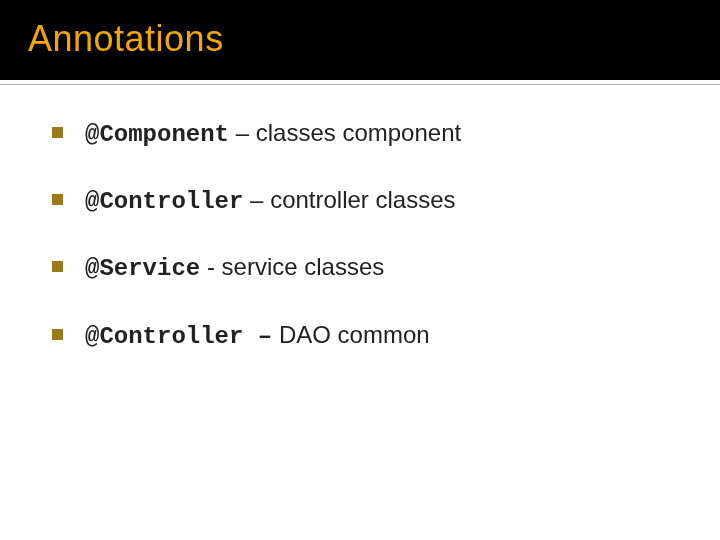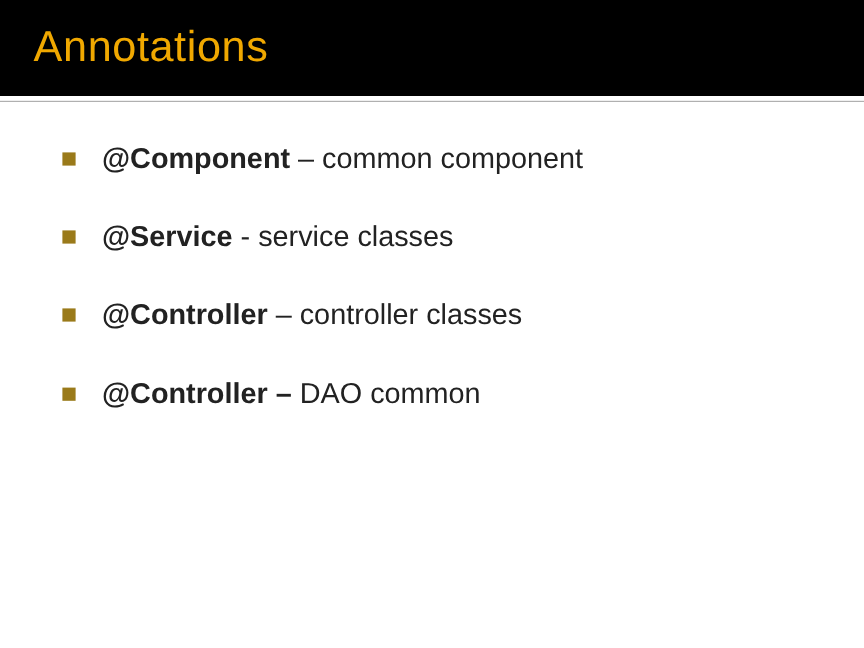--- a/index.html
+++ b/index.html
@@ -3,51 +3,51 @@
 <meta charset="utf-8">
 <style>
   html,body{margin:0;padding:0;width:720px;height:540px;font-family:"Segoe UI",Arial,sans-serif;background:#fff;color:#000;}
   .slide{width:720px;height:512px;display:flex;flex-direction:column;}
   .header{background:#000;padding:18px 0 20px 28px;}
   .title{color:#f0a800;font-size:36px;font-weight:400;margin:0;letter-spacing:0.5px;}
   .divider{height:1px;background:#b0b0b0;margin-top:4px;}
   .body{flex:1;padding:32px 40px 0 52px;}
   .item{display:flex;align-items:flex-start;margin-bottom:34px;font-size:24px;color:#222;line-height:1.3;}
   .bullet{width:11px;height:11px;background:#9a7a1a;margin-top:10px;margin-right:22px;flex-shrink:0;}
-  .strong{font-weight:700;}
+  .strong{font-weight:700;font-family:Liberation Mono, monospace;}
   .text{}
 </style>
 </head>
 <body>
 
 <div class="slide">
   <div class="header">
     <h1 class="title">Annotations</h1>
   </div>
   <div class="divider"></div>
   <div class="body">
 
     <div class="item">
       <div class="bullet"></div>
       <div class="text">
-        <span class="strong">@Component</span><span> – </span><span>common component</span>
+        <span class="strong">@Component</span><span> – </span><span>classes component</span>
+      </div>
+    </div>
+
+    <div class="item">
+      <div class="bullet"></div>
+      <div class="text">
+        <span class="strong">@Controller</span><span> – </span><span>controller classes</span>
       </div>
     </div>
 
     <div class="item">
       <div class="bullet"></div>
       <div class="text">
         <span class="strong">@Service</span><span>  - </span><span>service classes</span>
-      </div>
-    </div>
-
-    <div class="item">
-      <div class="bullet"></div>
-      <div class="text">
-        <span class="strong">@Controller</span><span> – </span><span>controller classes</span>
       </div>
     </div>
 
     <div class="item">
       <div class="bullet"></div>
       <div class="text">
         <span class="strong">@Controller –</span><span> </span><span>DAO common</span>
       </div>
     </div>
 

